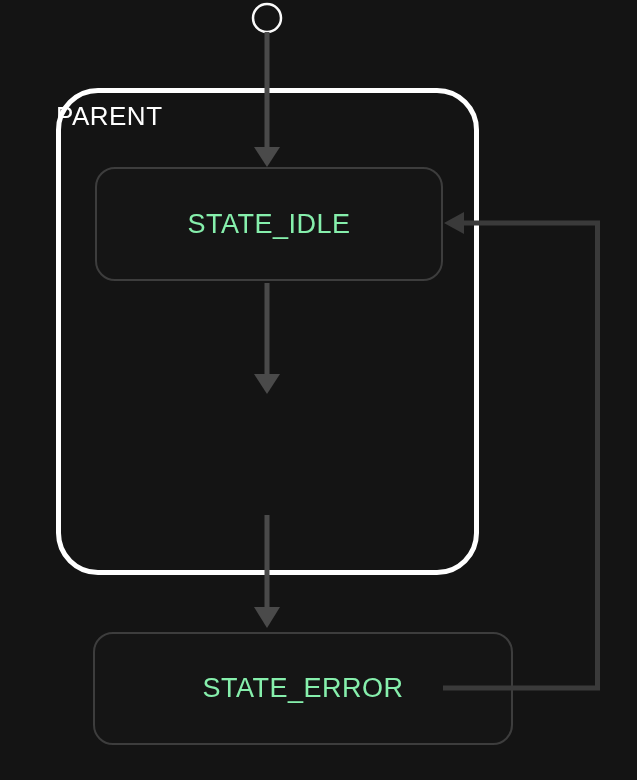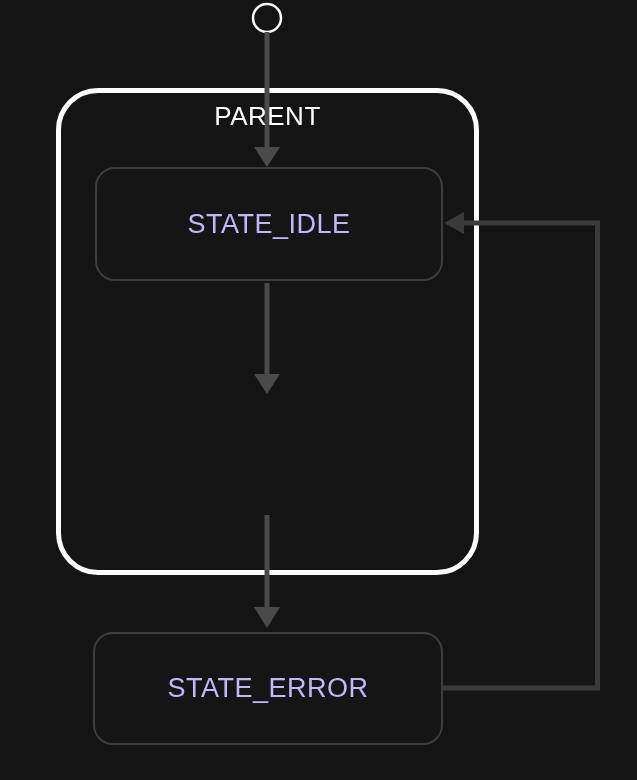--- a/index.html
+++ b/index.html
@@ -32,39 +32,38 @@
   }
   .state {
     position: absolute;
     background: #151515;
     border: 2px solid #3d3d3d;
     border-radius: 20px;
     box-sizing: border-box;
     display: flex;
     align-items: center;
     justify-content: center;
-    color: #c4b5fd;
+    color: #86efac;
     font-size: 27px;
     letter-spacing: 0.5px;
   }
   #state-idle   { left: 95px; top: 167px; width: 348px; height: 114px; }
   #state-active { left: 95px; top: 395px; width: 348px; height: 118px; }
-  #state-error  { left: 93px; top: 632px; width: 350px; height: 113px; }
+  #state-error  { left: 93px; top: 632px; width: 420px; height: 113px; }
   svg.edges {
     position: absolute;
     left: 0;
     top: 0;
     pointer-events: none;
   }
   .parent-label {
     position: absolute;
     left: 56px;
     top: 101px;
     width: 423px;
-    text-align: center;
     color: #ffffff;
     font-size: 26px;
     letter-spacing: 0.5px;
   }
 </style>
 </head>
 <body>
 
 <div class="canvas">
 

